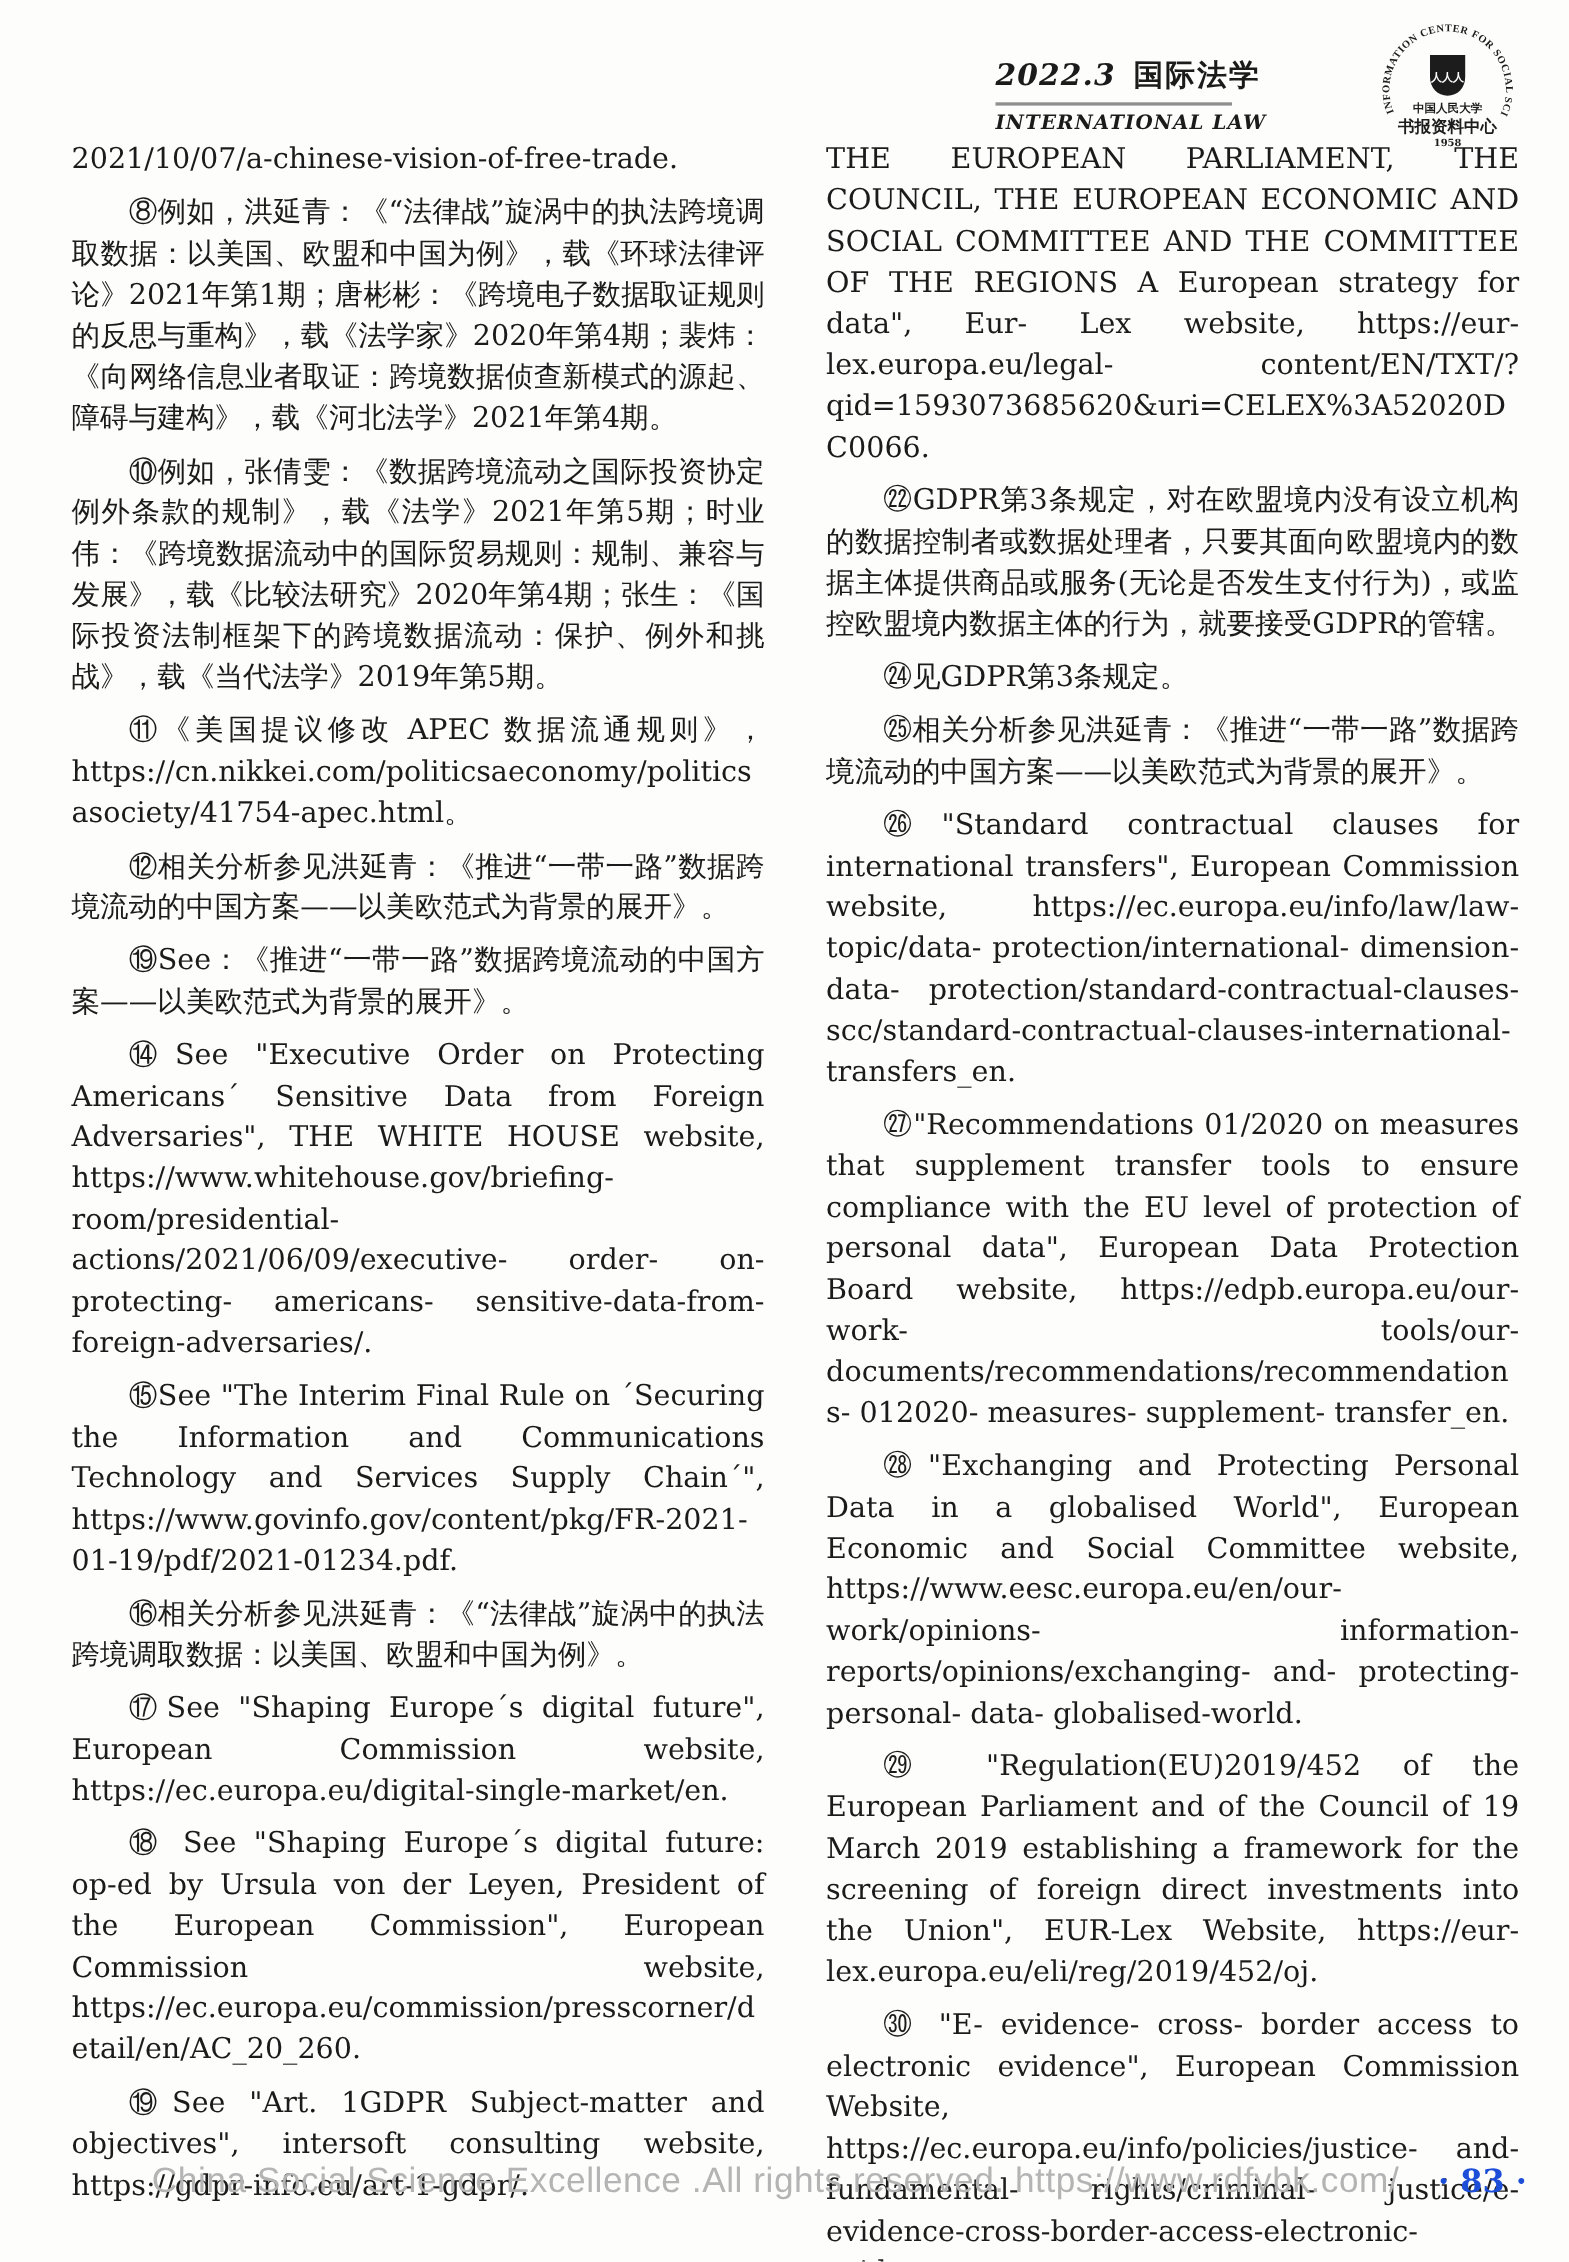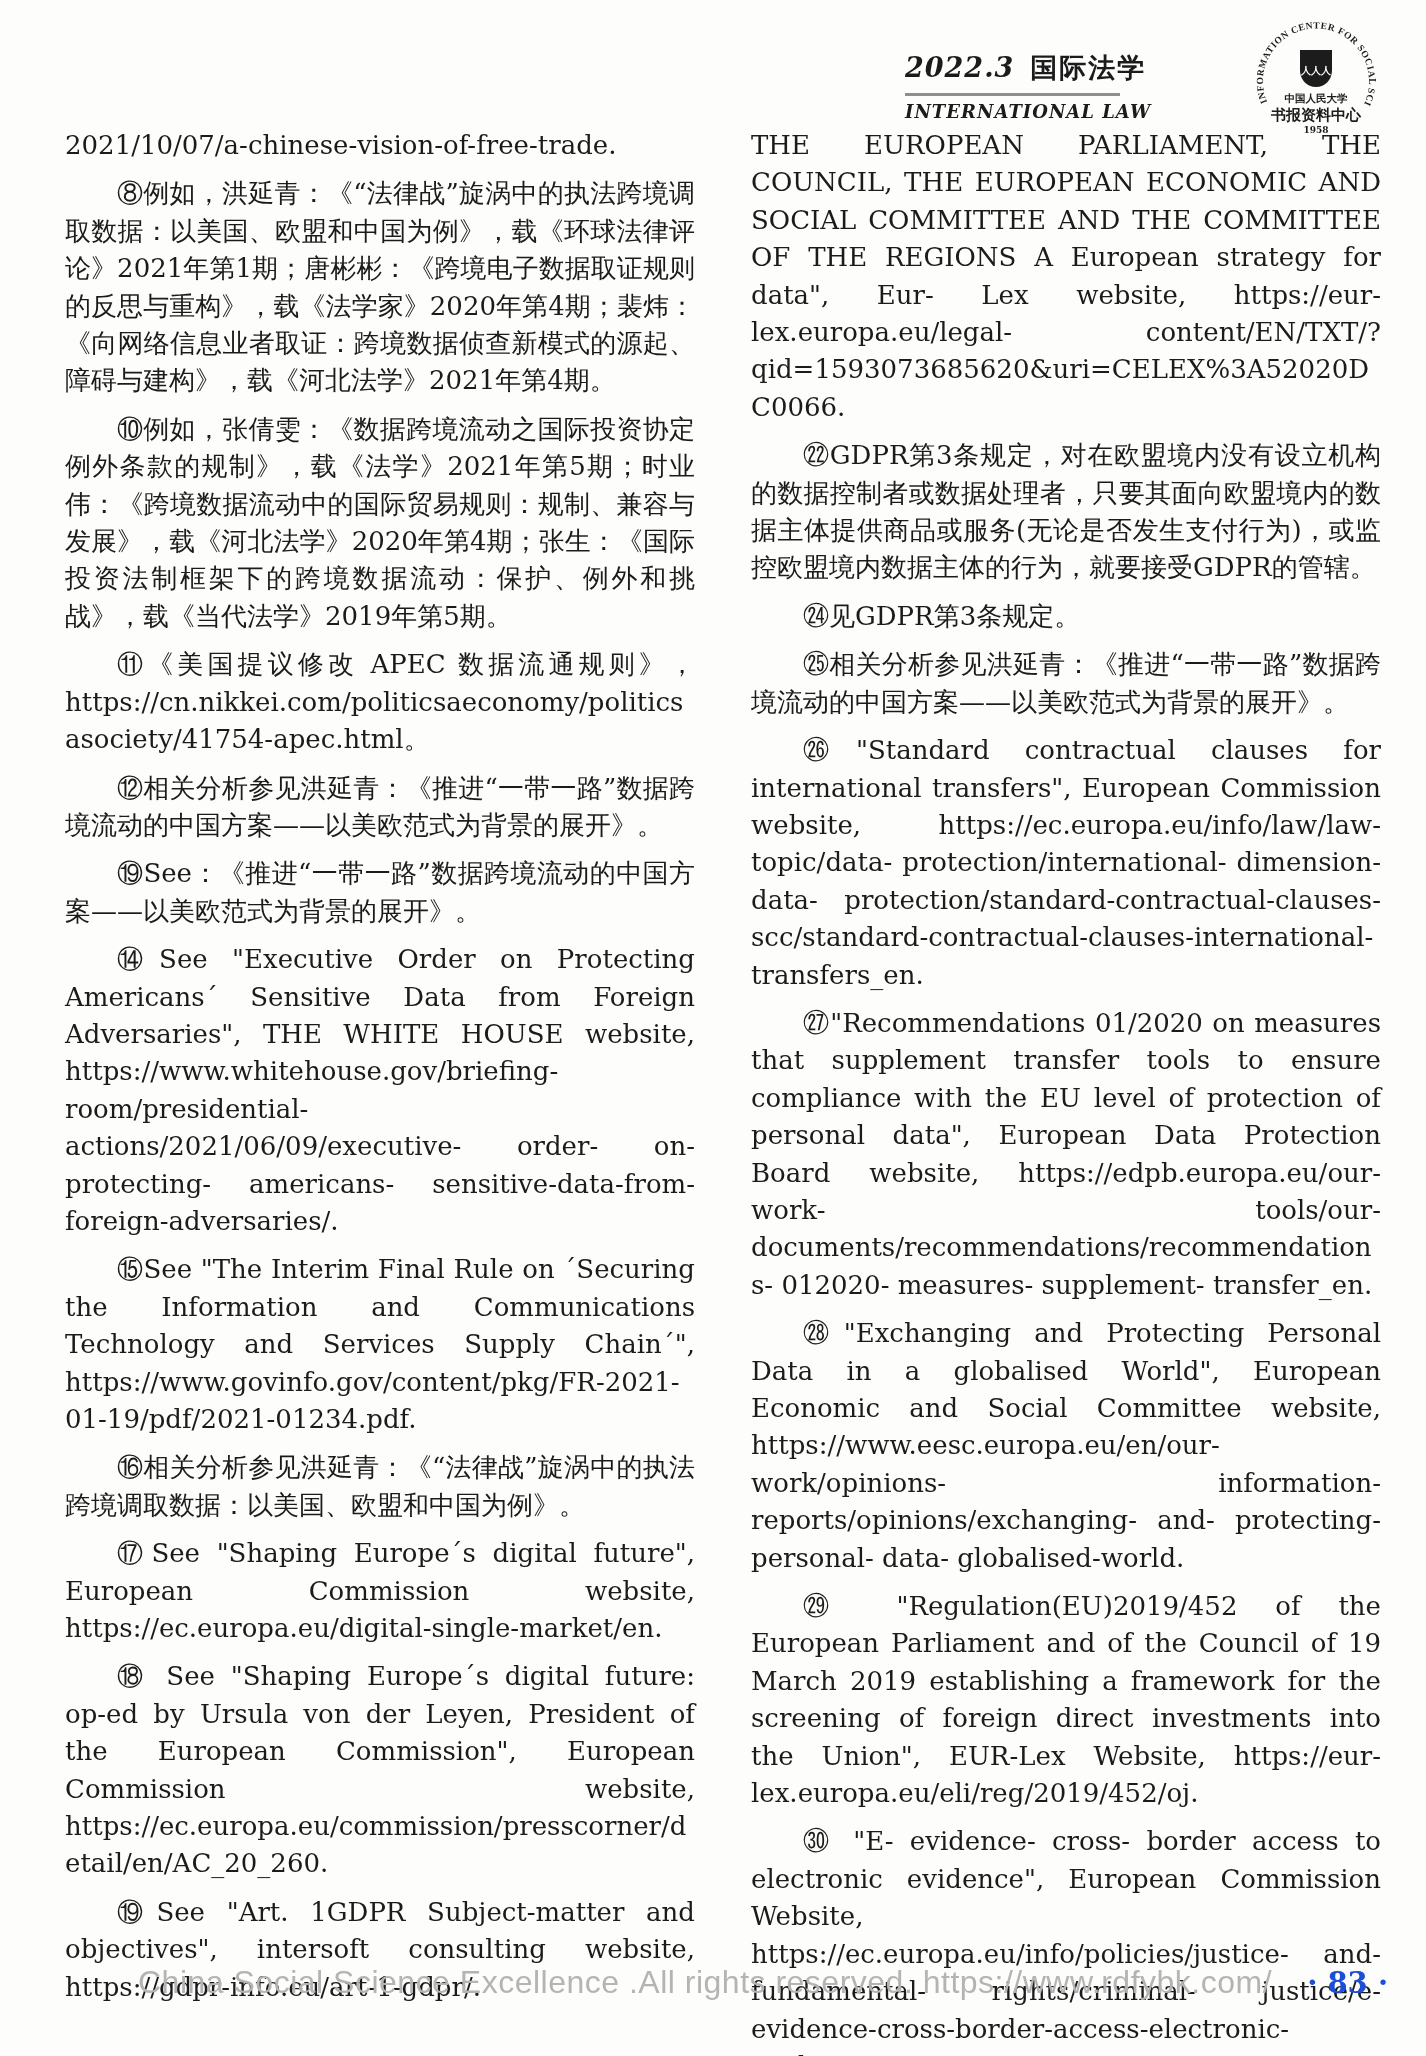--- a/index.html
+++ b/index.html
@@ -61,21 +61,21 @@
   <path d="M54,30 h32 v20 c0,10 -7,17 -16,17 c-9,0 -16,-7 -16,-17 z" fill="#1c1c1c"></path>
   <text x="70" y="54" text-anchor="middle" font-size="10" font-weight="bold" fill="#ffffff">人人人</text>
   <text x="70" y="82" text-anchor="middle" font-size="10.5" font-weight="bold" fill="#1c1c1c">中国人民大学</text>
   <text x="70" y="100" text-anchor="middle" font-size="15" font-weight="bold" fill="#1c1c1c">书报资料中心</text>
   <text x="70" y="113" text-anchor="middle" font-size="9" font-weight="bold" fill="#1c1c1c">1958</text>
 </svg>
 
 <div id="col-left" class="col">
     <p class="note">2021/10/07/a-chinese-vision-of-free-trade.</p>
     <p class="note ind">⑧例如，洪延青：《“法律战”旋涡中的执法跨境调取数据：以美国、欧盟和中国为例》，载《环球法律评论》2021年第1期；唐彬彬：《跨境电子数据取证规则的反思与重构》，载《法学家》2020年第4期；裴炜：《向网络信息业者取证：跨境数据侦查新模式的源起、障碍与建构》，载《河北法学》2021年第4期。</p>
-    <p class="note ind">⑩例如，张倩雯：《数据跨境流动之国际投资协定例外条款的规制》，载《法学》2021年第5期；时业伟：《跨境数据流动中的国际贸易规则：规制、兼容与发展》，载《河北法学》2020年第4期；张生：《国际投资法制框架下的跨境数据流动：保护、例外和挑战》，载《当代法学》2019年第5期。</p>
+    <p class="note ind">⑩例如，张倩雯：《数据跨境流动之国际投资协定例外条款的规制》，载《法学》2021年第5期；时业伟：《跨境数据流动中的国际贸易规则：规制、兼容与发展》，载《比较法研究》2020年第4期；张生：《国际投资法制框架下的跨境数据流动：保护、例外和挑战》，载《当代法学》2019年第5期。</p>
     <p class="note ind">⑪《美国提议修改 APEC 数据流通规则》，https://cn.nikkei.com/politicsaeconomy/politicsasociety/41754-apec.html。</p>
     <p class="note ind">⑫相关分析参见洪延青：《推进“一带一路”数据跨境流动的中国方案——以美欧范式为背景的展开》。</p>
     <p class="note ind">⑲See：《推进“一带一路”数据跨境流动的中国方案——以美欧范式为背景的展开》。</p>
     <p class="note ind">⑭See "Executive Order on Protecting Americans´ Sensitive Data from Foreign Adversaries", THE WHITE HOUSE website, https://www.whitehouse.gov/briefing- room/presidential- actions/2021/06/09/executive- order- on- protecting- americans- sensitive-data-from-foreign-adversaries/.</p>
     <p class="note ind">⑮See "The Interim Final Rule on ´Securing the Information and Communications Technology and Services Supply Chain´", https://www.govinfo.gov/content/pkg/FR-2021-01-19/pdf/2021-01234.pdf.</p>
     <p class="note ind">⑯相关分析参见洪延青：《“法律战”旋涡中的执法跨境调取数据：以美国、欧盟和中国为例》。</p>
     <p class="note ind">⑰See "Shaping Europe´s digital future", European Commission website, https://ec.europa.eu/digital-single-market/en.</p>
     <p class="note ind">⑱ See "Shaping Europe´s digital future: op-ed by Ursula von der Leyen, President of the European Commission", European Commission website, https://ec.europa.eu/commission/presscorner/detail/en/AC_20_260.</p>
     <p class="note ind">⑲See "Art. 1GDPR Subject-matter and objectives", intersoft consulting website, https://gdpr-info.eu/art-1-gdpr/.</p>
   </div>

